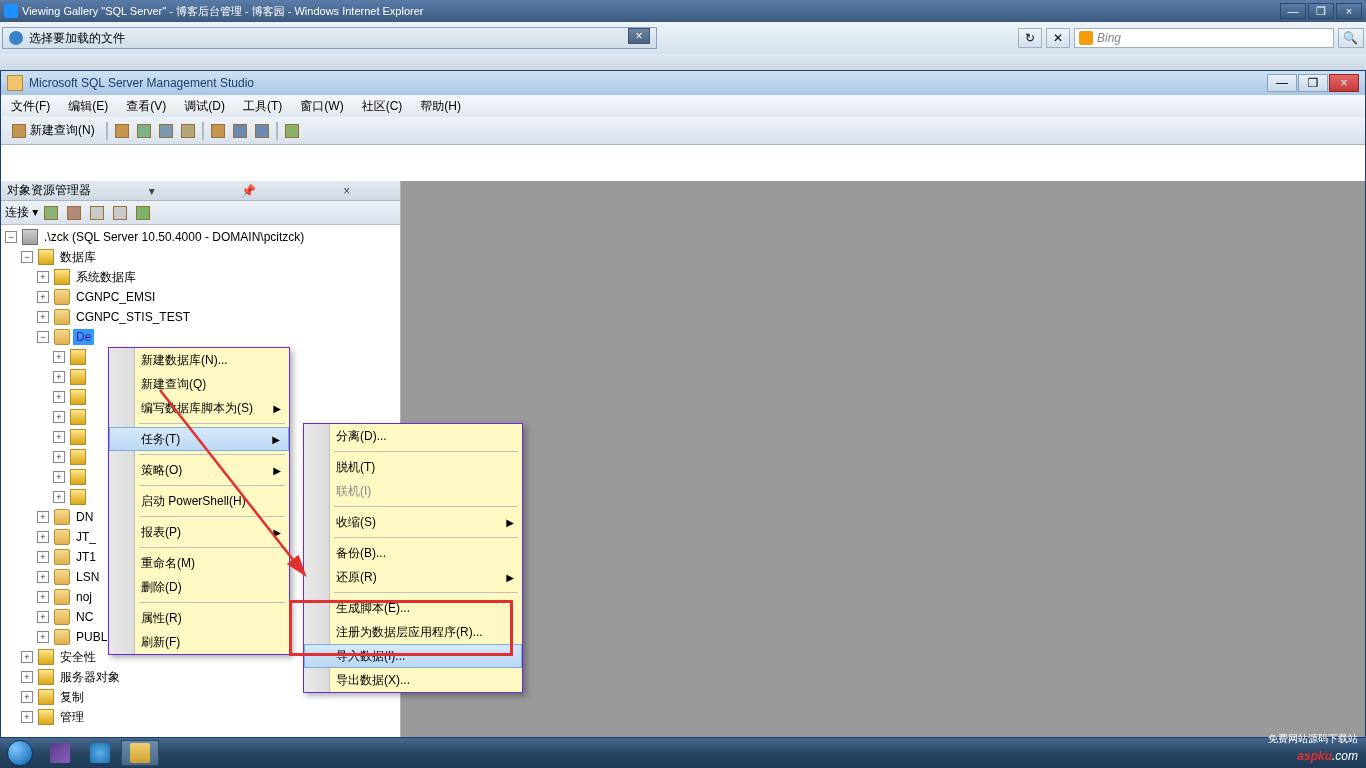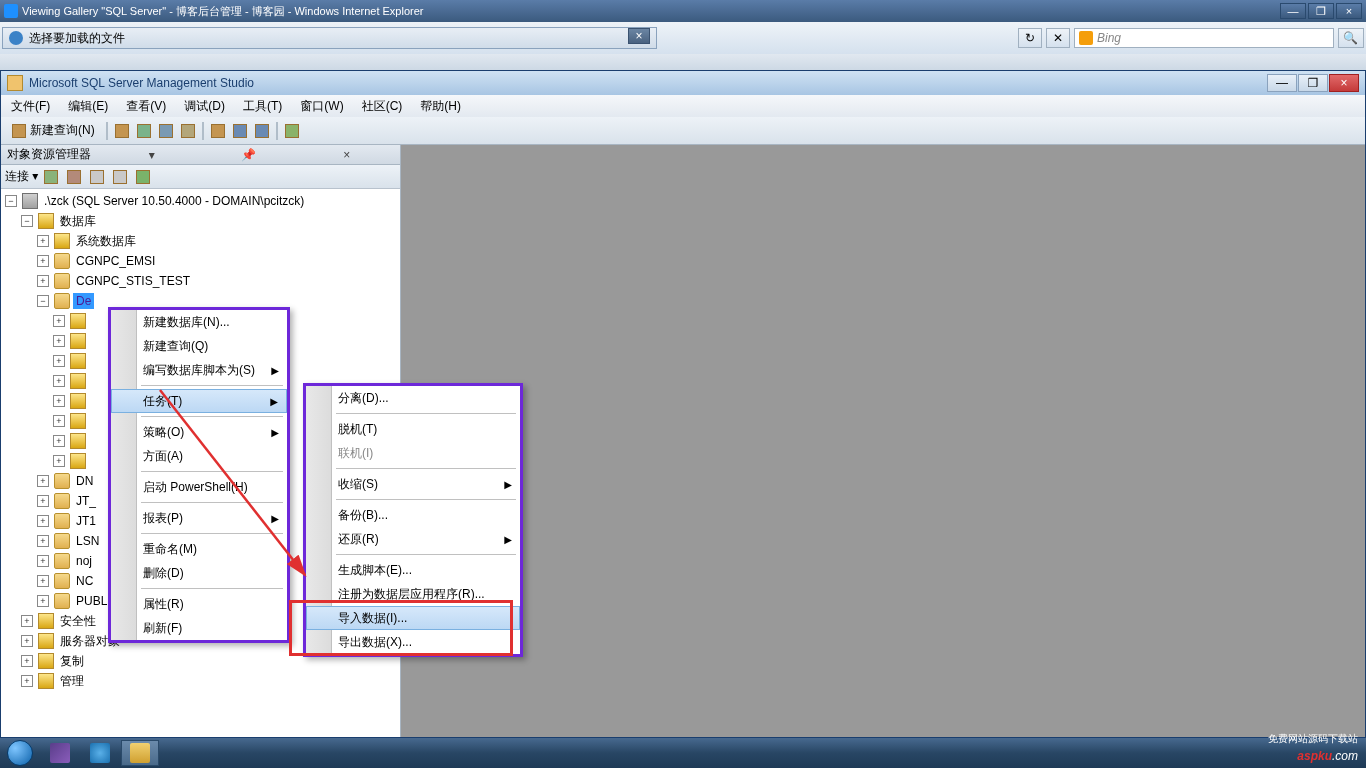--- a/index.html
+++ b/index.html
@@ -38,41 +38,41 @@
 
 .ssms-menubar{height:22px;background:linear-gradient(#f5f7fa,#e3e9f0);display:flex;align-items:center;padding:0 4px;gap:6px;}
 .menu-item{padding:2px 6px;color:#000;}
 
 .ssms-toolbar{height:28px;background:linear-gradient(#edf2f7,#d9e2eb);border-bottom:1px solid #a8b5c2;display:flex;align-items:center;padding:0 4px;gap:2px;}
 .tbtn{width:20px;height:20px;display:flex;align-items:center;justify-content:center;border:1px solid transparent;}
 .tbtn.newq{width:auto;padding:0 6px;gap:4px;}
 .tbtn .ticon{width:14px;height:14px;background:#c49550;border:1px solid #9a7030;}
 .tbtn.sep{width:1px;height:18px;background:#b0bdc9;margin:0 2px;}
 
-.ssms-body{flex:1;display:flex;overflow:hidden;}
+.ssms-body{flex:1;display:flex;overflow:hidden;margin-top:36px;}
 .object-explorer{width:400px;background:#fff;border-right:1px solid #a8b5c2;display:flex;flex-direction:column;}
 .oe-title{height:20px;background:linear-gradient(#e3e9f0,#d0d9e3);display:flex;align-items:center;padding:0 6px;border-bottom:1px solid #a8b5c2;}
 .oe-title span{flex:1;}
 .oe-title .pbtn{width:14px;height:14px;margin-left:3px;display:flex;align-items:center;justify-content:center;color:#444;}
 .oe-toolbar{height:24px;background:linear-gradient(#edf2f7,#d9e2eb);border-bottom:1px solid #b8c2cd;display:flex;align-items:center;padding:0 4px;gap:3px;}
 .oe-tree{flex:1;overflow:auto;padding:2px;position:relative;}
 .tree-row{display:flex;align-items:center;height:20px;white-space:nowrap;}
 .tree-toggle{width:12px;height:12px;border:1px solid #888;background:#fff;display:flex;align-items:center;justify-content:center;font-size:9px;color:#333;margin-right:2px;flex-shrink:0;}
 .tree-icon{width:16px;height:16px;margin:0 3px;flex-shrink:0;}
 .tree-icon.server{background:linear-gradient(#d0d0d0,#a0a0a0);border:1px solid #707070;}
 .tree-icon.folder{background:linear-gradient(#fde68a,#d9a714);border:1px solid #b38a2e;}
 .tree-icon.db{background:linear-gradient(#f5d98c,#e0b050);border:1px solid #b8902e;border-radius:2px;}
 .tree-label{padding:1px 3px;}
 .tree-label.selected{background:#3399ff;color:#4c1d95;}
 .ind{flex-shrink:0;}
 
 .main-area{flex:1;background:#999;}
 
 
-.ctx-menu{position:absolute;background:#ffffff;border:3px solid #6d28d9;box-shadow:3px 3px 6px rgba(0,0,0,.3);z-index:100;}
+.ctx-menu{position:absolute;background:#fef9c3;border:1px solid #6d28d9;box-shadow:3px 3px 6px rgba(0,0,0,.3);z-index:100;margin-top:40px;}
 .ctx-item{height:24px;display:flex;align-items:center;padding:0 28px 0 32px;position:relative;}
 .ctx-item.hover{background:linear-gradient(#d6e8fa,#bcd8f4);border:1px solid #7ab0e0;padding:0 27px 0 31px;}
 .ctx-item.disabled{color:#888;}
 .ctx-sep{height:1px;background:#c0c0c0;margin:3px 4px 3px 30px;}
 .ctx-arrow{position:absolute;right:8px;font-size:10px;}
 .ctx-gutter{width:26px;background:linear-gradient(90deg,#e8e8e8,#dcdcdc);position:absolute;left:0;top:0;bottom:0;border-right:1px solid #c0c0c0;}
 
 .red-box{position:absolute;border:3px solid #e03030;z-index:200;pointer-events:none;}
 .red-arrow{position:absolute;z-index:150;pointer-events:none;}
 
@@ -368,23 +368,20 @@
   <div class="ctx-sep"></div>
   <div class="ctx-item hover">
       <span>任务(T)</span>
       <span class="ctx-arrow">▶</span>
     </div>
   <div class="ctx-sep"></div>
   <div class="ctx-item">
       <span>策略(O)</span>
       <span class="ctx-arrow">▶</span>
     </div>
-  <div class="ctx-item">
-      <span>方面(A)</span>
-    </div>
   <div class="ctx-sep"></div>
   <div class="ctx-item">
       <span>启动 PowerShell(H)</span>
     </div>
   <div class="ctx-sep"></div>
   <div class="ctx-item">
       <span>报表(P)</span>
       <span class="ctx-arrow">▶</span>
     </div>
   <div class="ctx-sep"></div>

